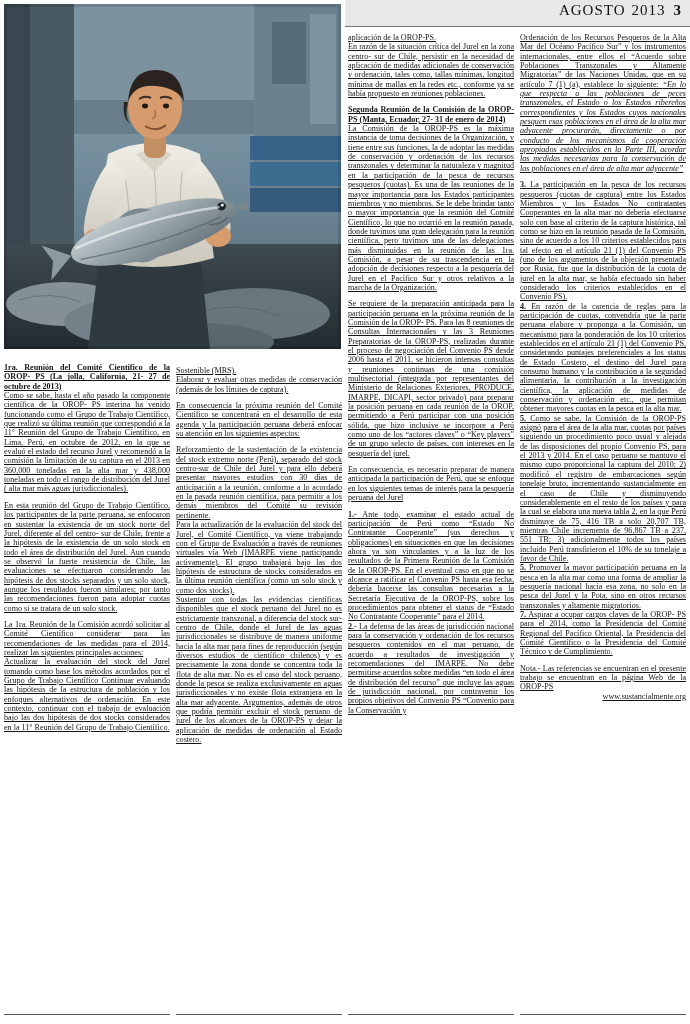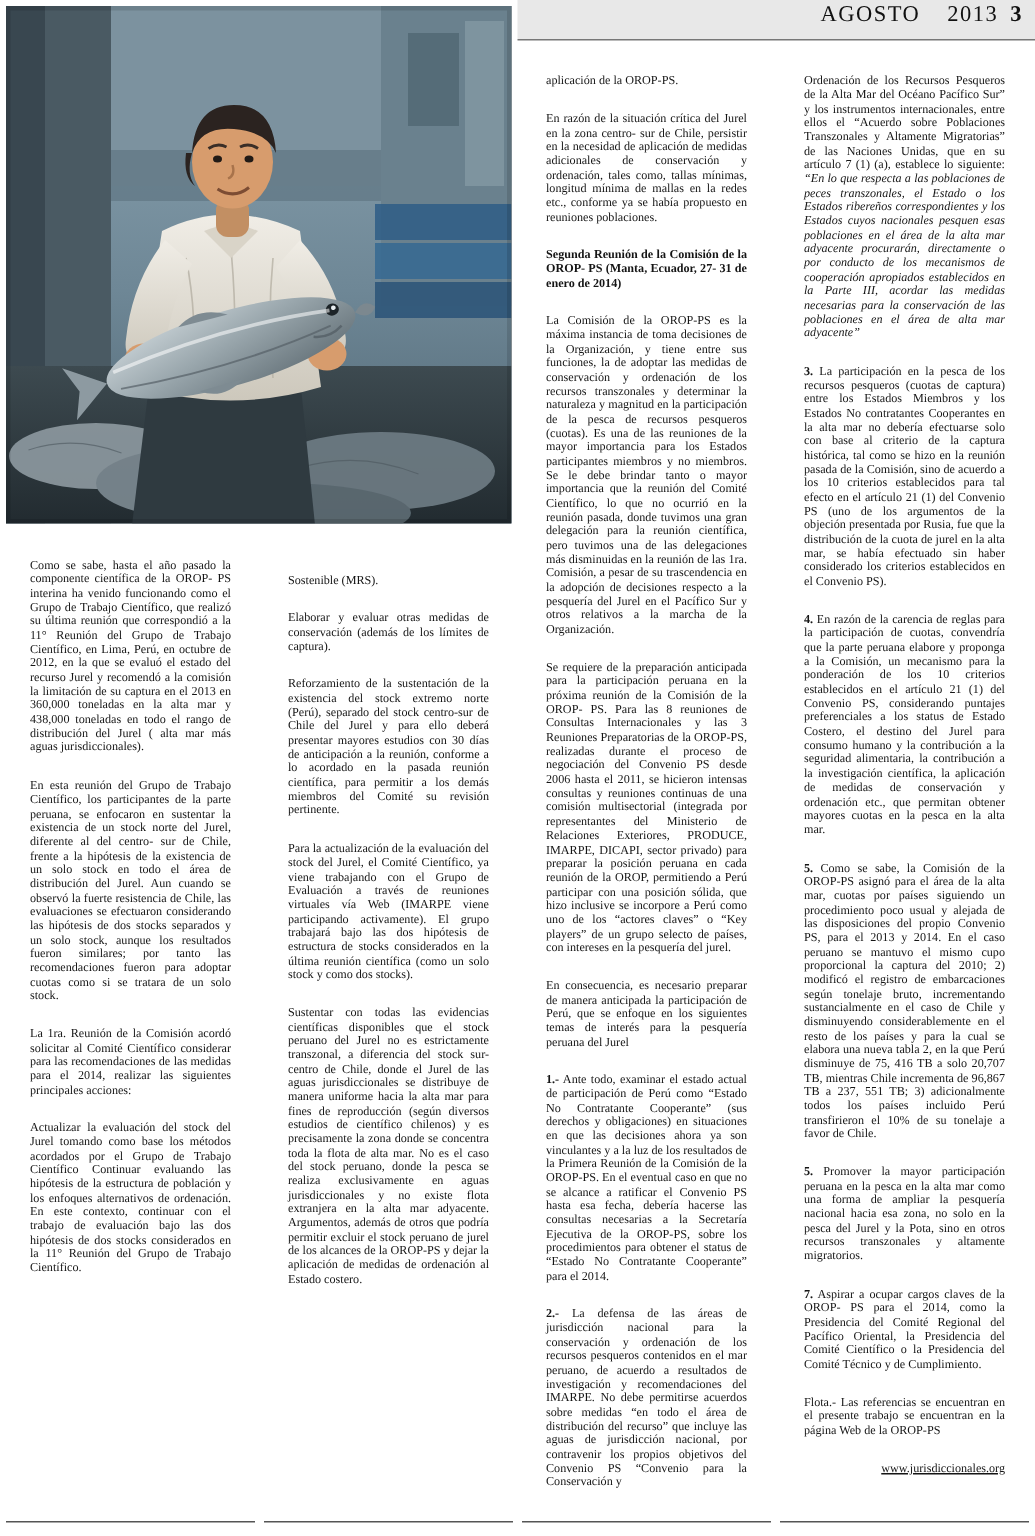--- a/index.html
+++ b/index.html
@@ -15,21 +15,21 @@
   
   .header-band{
     position:absolute;left:345px;top:0;width:345px;height:26px;
     background:#e8e8e8;
   }
   .header-text{
     position:absolute;right:8px;top:2px;
     font-size:15px;letter-spacing:1px;color:#111;
     font-family:"Liberation Serif", serif;
   }
-  .header-text .yr{margin-left:18px;}
+  .header-text .yr{margin-left:6px;}
   .header-text .pg{margin-left:8px;font-weight:700;}
   .header-rule{
     position:absolute;left:345px;top:26px;width:345px;height:1px;background:#777;
   }
 
   
   .photo{
     position:absolute;left:4px;top:4px;width:337px;height:345px;
     overflow:hidden;background:#1d2a33;
   }
@@ -37,21 +37,21 @@
 
   
   .col{
     position:absolute;
     font-size:8.1px;
     line-height:9.35px;
     text-align:justify;
     -webkit-hyphens:auto;hyphens:auto;
     color:#151515;
   }
-  .col p{margin:16px;text-indent:0;}
+  .col p{margin:0;text-indent:0;text-decoration:underline;}
   .col p.gap{margin-top:7px;}
   .sub{font-weight:700;}
   .ital{font-style:italic;}
   .under{text-decoration:underline;}
 
   #col1{left:4px;top:356px;width:166px;height:560px;}
   #col2{left:176px;top:366px;width:166px;height:560px;}
   #col3{left:348px;top:33px;width:166px;height:885px;}
   #col4{left:520px;top:33px;width:166px;height:885px;}
 
@@ -169,29 +169,31 @@
         <path d="M72 234 q80 8 146 -2" stroke="#566066" stroke-width="1.3" opacity="0.7" fill="none"></path>
         <path d="M120 205 q16 -10 34 1" fill="#7e8b92"></path>
         <path d="M122 250 q14 10 30 0" fill="#7e8b92"></path>
       </g>
 
       <rect x="0" y="0" width="337" height="345" fill="none" stroke="#000" stroke-opacity="0.12" stroke-width="6"></rect>
     </svg>
   </div>
 
   <div class="col" id="col1">
+    <p class="gap sub">1ra. Reunión del Comité Científico de la OROP- PS (La jolla, California, 21- 27 de octubre de 2013)</p>
     <p>Como se sabe, hasta el año pasado la componente científica de la OROP- PS interina ha venido funcionando como el Grupo de Trabajo Científico, que realizó su última reunión que correspondió a la 11° Reunión del Grupo de Trabajo Científico, en Lima, Perú, en octubre de 2012, en la que se evaluó el estado del recurso Jurel y recomendó a la comisión la limitación de su captura en el 2013 en 360,000 toneladas en la alta mar y 438,000 toneladas  en todo el rango de distribución del Jurel ( alta mar más aguas jurisdiccionales).</p>
     <p class="gap">En esta reunión del Grupo de Trabajo Científico, los participantes de la parte peruana, se enfocaron en sustentar la existencia de un stock  norte del Jurel, diferente al del centro- sur de Chile, frente a la hipótesis de la existencia de un solo stock en todo el área de distribución del Jurel. Aun cuando se observó la fuerte resistencia de Chile, las evaluaciones se efectuaron considerando las hipótesis de dos stocks separados y un solo stock, aunque los resultados fueron similares; por tanto las recomendaciones fueron para adoptar cuotas como si se tratara de un solo stock.</p>
     <p class="gap">La 1ra. Reunión de la Comisión acordó solicitar al Comité Científico considerar para las recomendaciones de las medidas para el 2014, realizar las siguientes principales acciones:</p>
     <p>Actualizar la evaluación del stock del Jurel tomando como base los métodos acordados por el Grupo de Trabajo Científico Continuar evaluando las hipótesis de la estructura de población y los enfoques alternativos de ordenación. En este contexto, continuar con el trabajo de evaluación bajo las dos hipótesis de dos stocks considerados en la 11° Reunión del Grupo de Trabajo Científico.</p>
   </div>
 
   <div class="col" id="col2">
     <p>Sostenible (MRS).</p>
     <p>Elaborar y evaluar otras medidas de conservación (además de los límites de captura).</p>
+    <p class="gap">En consecuencia la próxima reunión del Comité Científico se concentrará en el desarrollo de esta agenda y la participación peruana deberá enfocar su atención en los siguientes aspectos:</p>
     <p class="gap">Reforzamiento de la sustentación de la existencia del stock extremo norte (Perú), separado del stock centro-sur de Chile del Jurel y para ello deberá presentar mayores estudios con 30 días de anticipación a la reunión, conforme a lo acordado en la pasada reunión científica, para permitir a los demás miembros del Comité su revisión pertinente.</p>
     <p>Para la actualización de la evaluación del stock del Jurel, el Comité Científico, ya viene trabajando con el Grupo de Evaluación a través de reuniones virtuales vía Web (IMARPE viene participando activamente). El grupo trabajará bajo las dos hipótesis de estructura de stocks considerados en la última reunión científica (como un solo stock y como dos stocks).</p>
     <p>Sustentar con todas las evidencias científicas disponibles que el stock peruano del Jurel no es estrictamente transzonal, a diferencia del stock sur-centro de Chile, donde el Jurel de las aguas jurisdiccionales se distribuye de manera uniforme hacia la alta mar para fines de reproducción (según diversos estudios de científico chilenos) y es precisamente la zona donde se concentra toda la flota de alta mar. No es el caso del stock peruano, donde la pesca  se realiza exclusivamente en aguas jurisdiccionales y no existe flota extranjera en la alta mar adyacente. Argumentos, además de otros que podría permitir excluir el stock peruano de jurel de los alcances de la OROP-PS y dejar la aplicación de medidas de ordenación al Estado costero.</p>
   </div>
 
   <div class="col" id="col3">
     <p>aplicación de la OROP-PS.</p>
     <p>En razón de la situación crítica del Jurel en la zona centro- sur de Chile, persistir en la necesidad de aplicación de medidas adicionales de conservación y ordenación, tales como, tallas mínimas, longitud mínima de mallas en la redes etc., conforme ya se había propuesto en reuniones poblaciones.</p>
     <p class="gap sub">Segunda Reunión de la Comisión de la OROP- PS (Manta, Ecuador, 27- 31 de enero de 2014)</p>
     <p>La Comisión de la OROP-PS es la máxima instancia de toma decisiones de la Organización, y tiene entre sus funciones, la de adoptar las medidas de conservación y ordenación de los recursos transzonales y determinar la naturaleza y magnitud en la participación de la pesca de recursos pesqueros (cuotas). Es una de las reuniones de la mayor importancia para los Estados participantes miembros y no miembros. Se le debe brindar tanto o mayor importancia que la reunión del Comité Científico, lo que no ocurrió en la reunión pasada, donde tuvimos una gran delegación para la reunión científica, pero tuvimos una de las delegaciones más disminuidas en la reunión de las 1ra. Comisión, a pesar de su trascendencia en la adopción de decisiones respecto a la pesquería del Jurel en el Pacífico Sur y otros relativos a la marcha de la Organización.</p>
@@ -201,22 +203,22 @@
     <p><span class="sub">2.-</span><span> La defensa de las áreas de jurisdicción nacional para la conservación y ordenación de los recursos pesqueros contenidos en el mar peruano, de acuerdo a resultados de investigación y recomendaciones del IMARPE. No debe permitirse acuerdos sobre medidas “en todo el área de distribución del recurso” que incluye las aguas de jurisdicción nacional, por contravenir los propios objetivos del Convenio PS “Convenio para la Conservación y</span></p>
   </div>
 
   <div class="col" id="col4">
     <p><span>Ordenación de los Recursos Pesqueros de la Alta Mar del Océano Pacífico Sur” y los instrumentos internacionales, entre ellos el “Acuerdo sobre Poblaciones Transzonales y Altamente Migratorias” de las Naciones Unidas, que en su artículo 7 (1) (a), establece lo siguiente: </span><span class="ital">“En lo que respecta a las poblaciones de peces transzonales, el Estado o los Estados ribereños correspondientes y los Estados cuyos nacionales pesquen esas poblaciones en el área de la alta mar adyacente procurarán, directamente o por conducto de los mecanismos de cooperación apropiados establecidos en la Parte III, acordar las medidas necesarias para la conservación de las poblaciones en el área de alta mar adyacente”</span></p>
     <p class="gap"><span class="sub">3.</span><span> La participación en la pesca de los recursos pesqueros (cuotas de captura) entre los Estados Miembros y los Estados No contratantes Cooperantes en la alta mar no debería efectuarse solo con base al criterio de la captura histórica, tal como se hizo en la reunión pasada de la Comisión, sino de acuerdo a los 10 criterios establecidos para tal efecto en el artículo 21 (1) del Convenio PS (uno de los argumentos de la objeción presentada por Rusia, fue que la distribución de la cuota de jurel en la alta mar, se había efectuado sin haber considerado los criterios establecidos en el Convenio PS).</span></p>
     <p><span class="sub">4.</span><span> En razón de la carencia de reglas para la participación de cuotas, convendría que la parte peruana elabore y proponga a la Comisión, un mecanismo para la ponderación de los 10 criterios establecidos en el artículo 21 (1) del Convenio PS, considerando puntajes preferenciales a los status de Estado Costero, el destino del Jurel para consumo humano y la contribución a la seguridad alimentaria, la contribución a la investigación científica, la aplicación de medidas de conservación y ordenación etc., que permitan obtener mayores cuotas en la pesca en la alta mar.</span></p>
     <p><span class="sub">5.</span><span> Como se sabe, la Comisión de la OROP-PS asignó para el área de la alta mar, cuotas por países siguiendo un procedimiento poco usual y alejada de las disposiciones del propio Convenio PS, para el 2013 y 2014. En el caso peruano se mantuvo el mismo cupo proporcional la captura del 2010; 2) modificó el registro de embarcaciones según tonelaje bruto, incrementando sustancialmente en el caso de Chile y disminuyendo considerablemente en el resto de los países y  para la cual se elabora una nueva tabla 2, en la que Perú disminuye de 75, 416 TB a solo 20,707 TB, mientras Chile incrementa de 96,867 TB a 237, 551 TB; 3) adicionalmente todos los países incluido Perú transfirieron el 10% de su tonelaje a favor de Chile.</span></p>
     <p><span class="sub">5.</span><span> Promover la mayor participación peruana en la pesca en la alta mar como una forma de ampliar la pesquería nacional hacia esa zona, no solo en la pesca del Jurel y la Pota, sino en otros recursos transzonales y altamente migratorios.</span></p>
     <p><span class="sub">7.</span><span> Aspirar a ocupar cargos claves de la OROP- PS para el 2014, como la Presidencia del Comité Regional del Pacífico Oriental, la Presidencia del Comité Científico o la Presidencia del Comité Técnico y de Cumplimiento.</span></p>
-    <p class="gap note"><span>Flota.-</span><span> Las referencias se encuentran en el presente trabajo se encuentran en la página Web de la OROP-PS</span></p>
-    <p class="under" style="text-align:right;">www.jurisdiccionales.org</p>
+    <p class="gap note"><span>Nota.-</span><span> Las referencias se encuentran en el presente trabajo se encuentran en la página Web de la OROP-PS</span></p>
+    <p class="under" style="text-align:right;">www.sustancialmente.org</p>
   </div>
 
   <div class="rule" id="rule1"></div>
   <div class="rule" id="rule2"></div>
   <div class="rule" id="rule3"></div>
   <div class="rule" id="rule4"></div>
 
 </div>
 
 </body></html>

